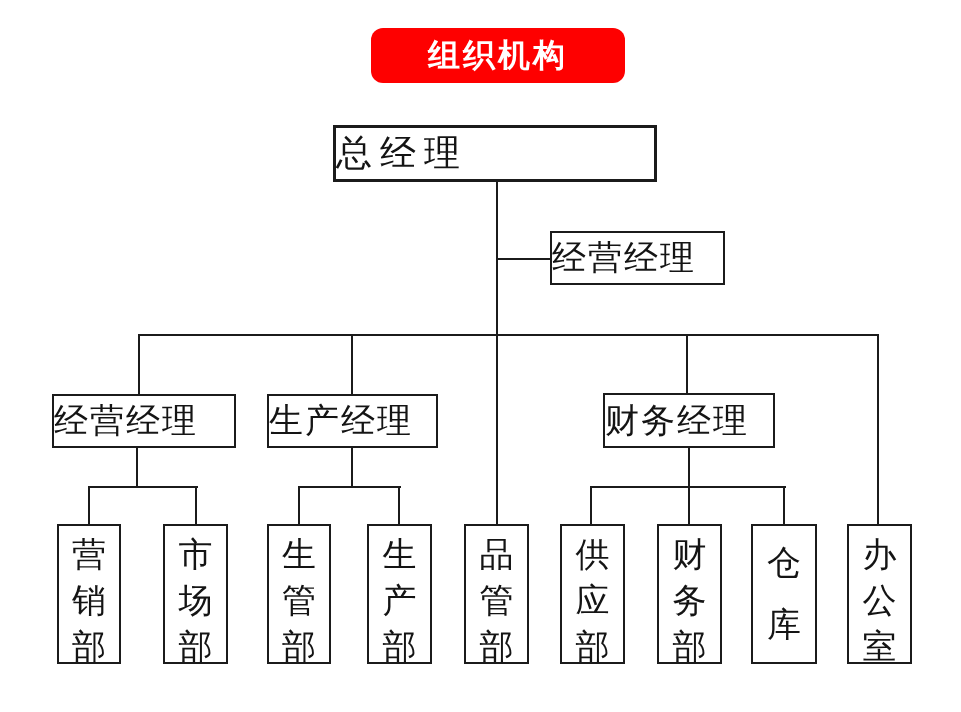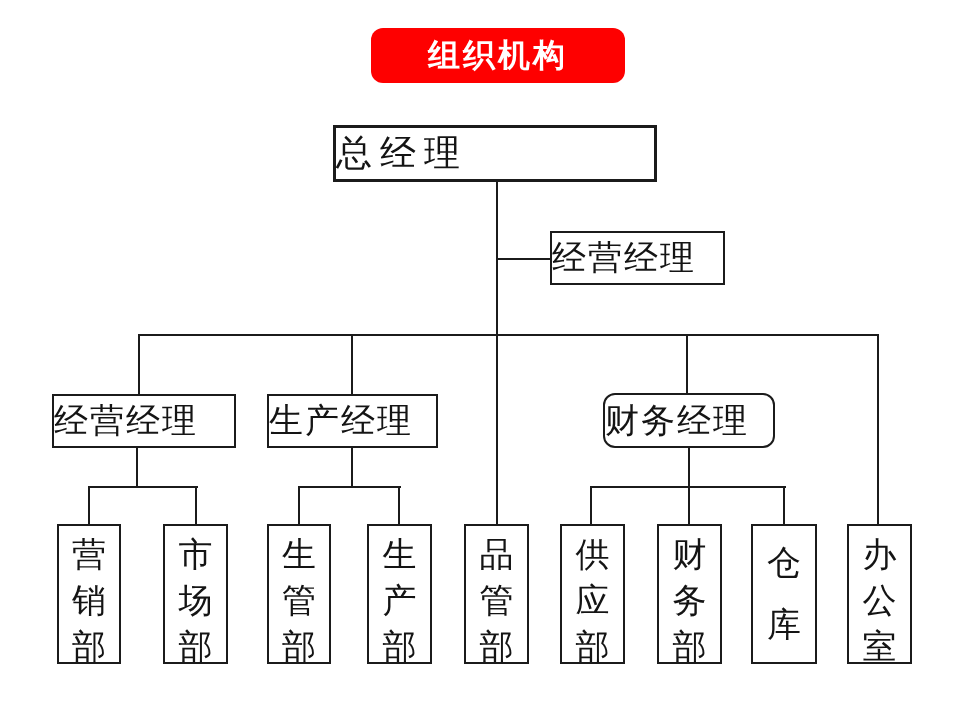--- a/index.html
+++ b/index.html
@@ -91,21 +91,21 @@
   <div class="node mgr" style="left:550px; top:231px; width:175px; height:54px;">
     <span>经营经理</span>
   </div>
 
   <div class="node mgr" style="left:52px; top:394px; width:184px; height:54px;">
     <span>经营经理</span>
   </div>
   <div class="node mgr" style="left:267px; top:394px; width:171px; height:54px;">
     <span>生产经理</span>
   </div>
-  <div class="node mgr" style="left:603px; top:393px; width:172px; height:55px;border-radius:12px;">
+  <div class="node mgr" style="left:603px; top:393px; width:172px; height:55px;">
     <span>财务经理</span>
   </div>
 
   <div class="node dept" style="left:57px; top:524px; width:64px; height:140px;">
     <span class="dept-label">
         <span>营</span>
         <span>销</span>
         <span>部</span>
       </span>
   </div>

